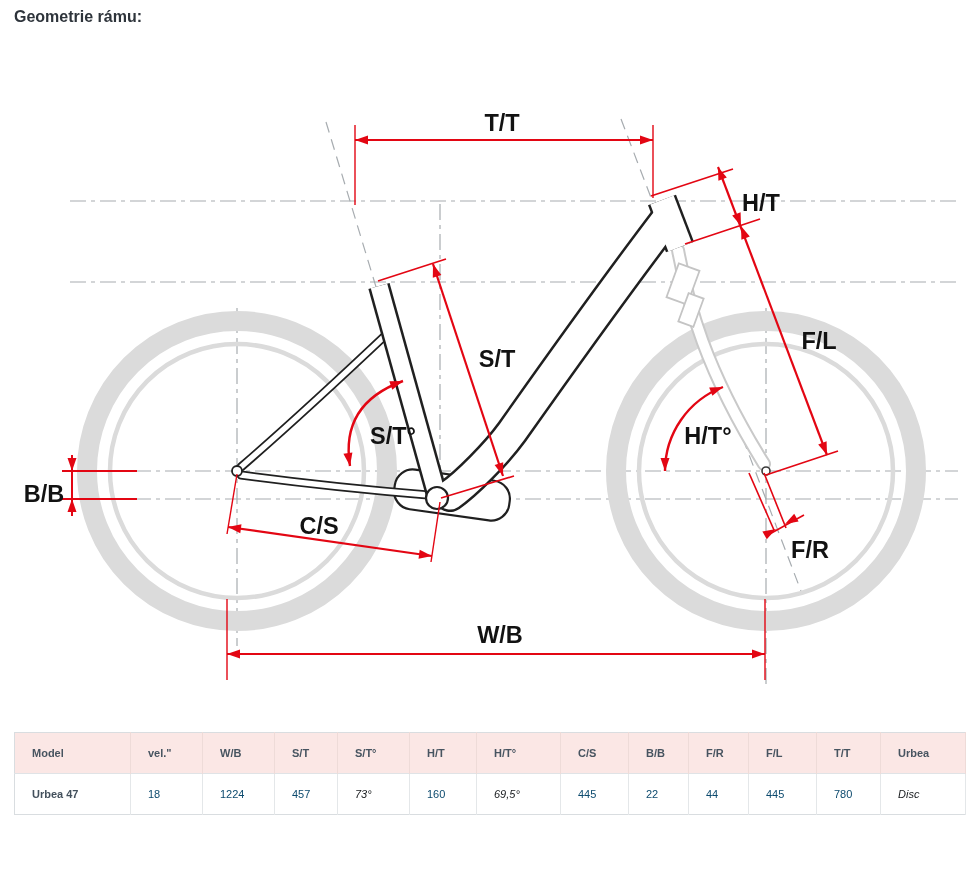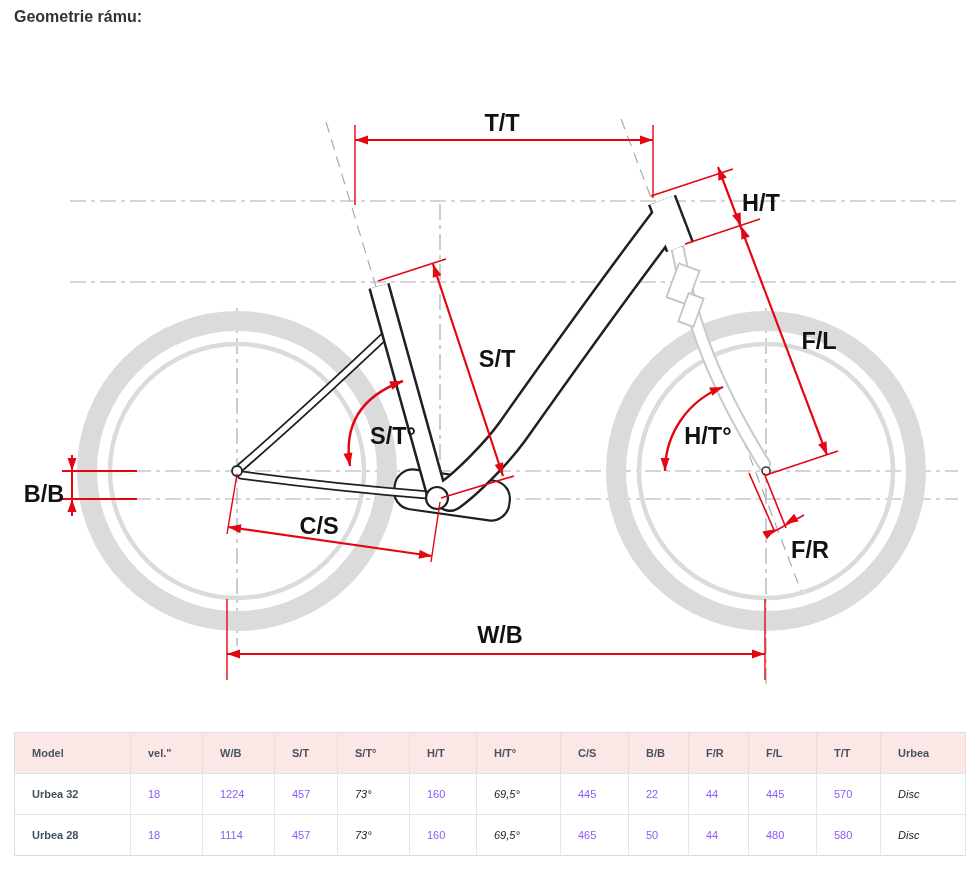--- a/index.html
+++ b/index.html
@@ -8,21 +8,21 @@
   .title{position:absolute;left:14px;top:8px;font-size:16px;font-weight:bold;color:#2e343b;}
   .diagram{position:absolute;left:0;top:34px;}
   svg text.dim{font-family:"Liberation Sans",sans-serif;font-weight:bold;font-size:23.5px;fill:#121212;text-anchor:middle;}
   .geo-table{position:absolute;left:14px;top:732px;width:951px;border-collapse:collapse;table-layout:fixed;
              font-size:11px;}
   .geo-table th,.geo-table td{height:40px;padding:0 4px 0 17px;text-align:left;vertical-align:middle;
              border-right:1px solid #e4e7e9;border-top:1px solid #e0e3e6;white-space:nowrap;overflow:hidden;}
   .geo-table{border:1px solid #d9dde0;}
   .geo-table thead th{background:#fbe7e5;color:#475460;font-weight:bold;border-right:1px solid #eedbd8;border-top:none;}
   .geo-table td.model{font-weight:bold;color:#43505c;}
-  .geo-table td.num{color:#8b5cf6;margin-top:36px;}
+  .geo-table td.num{color:#0c4a6e;margin-top:36px;}
   .geo-table td.dark{color:#16191c;font-style:italic;}
 </style>
 </head>
 <body>
 
 <div class="page">
 
   <div class="title">Geometrie rámu:</div>
 
   <svg class="diagram" width="979" height="700" viewBox="0 0 979 700">
@@ -184,45 +184,30 @@
         <th>C/S</th>
         <th>B/B</th>
         <th>F/R</th>
         <th>F/L</th>
         <th>T/T</th>
         <th>Urbea</th>
       </tr>
     </thead>
     <tbody>
       <tr>
-        <td class="model">Urbea 32</td>
+        <td class="model">Urbea 47</td>
         <td class="num">18</td>
         <td class="num">1224</td>
         <td class="num">457</td>
         <td class="dark">73°</td>
         <td class="num">160</td>
         <td class="dark">69,5°</td>
         <td class="num">445</td>
         <td class="num">22</td>
         <td class="num">44</td>
         <td class="num">445</td>
-        <td class="num">570</td>
-        <td class="dark">Disc</td>
-      </tr>
-      <tr>
-        <td class="model">Urbea 28</td>
-        <td class="num">18</td>
-        <td class="num">1114</td>
-        <td class="num">457</td>
-        <td class="dark">73°</td>
-        <td class="num">160</td>
-        <td class="dark">69,5°</td>
-        <td class="num">465</td>
-        <td class="num">50</td>
-        <td class="num">44</td>
-        <td class="num">480</td>
-        <td class="num">580</td>
+        <td class="num">780</td>
         <td class="dark">Disc</td>
       </tr>
     </tbody>
   </table>
 
 </div>
 
 </body></html>

